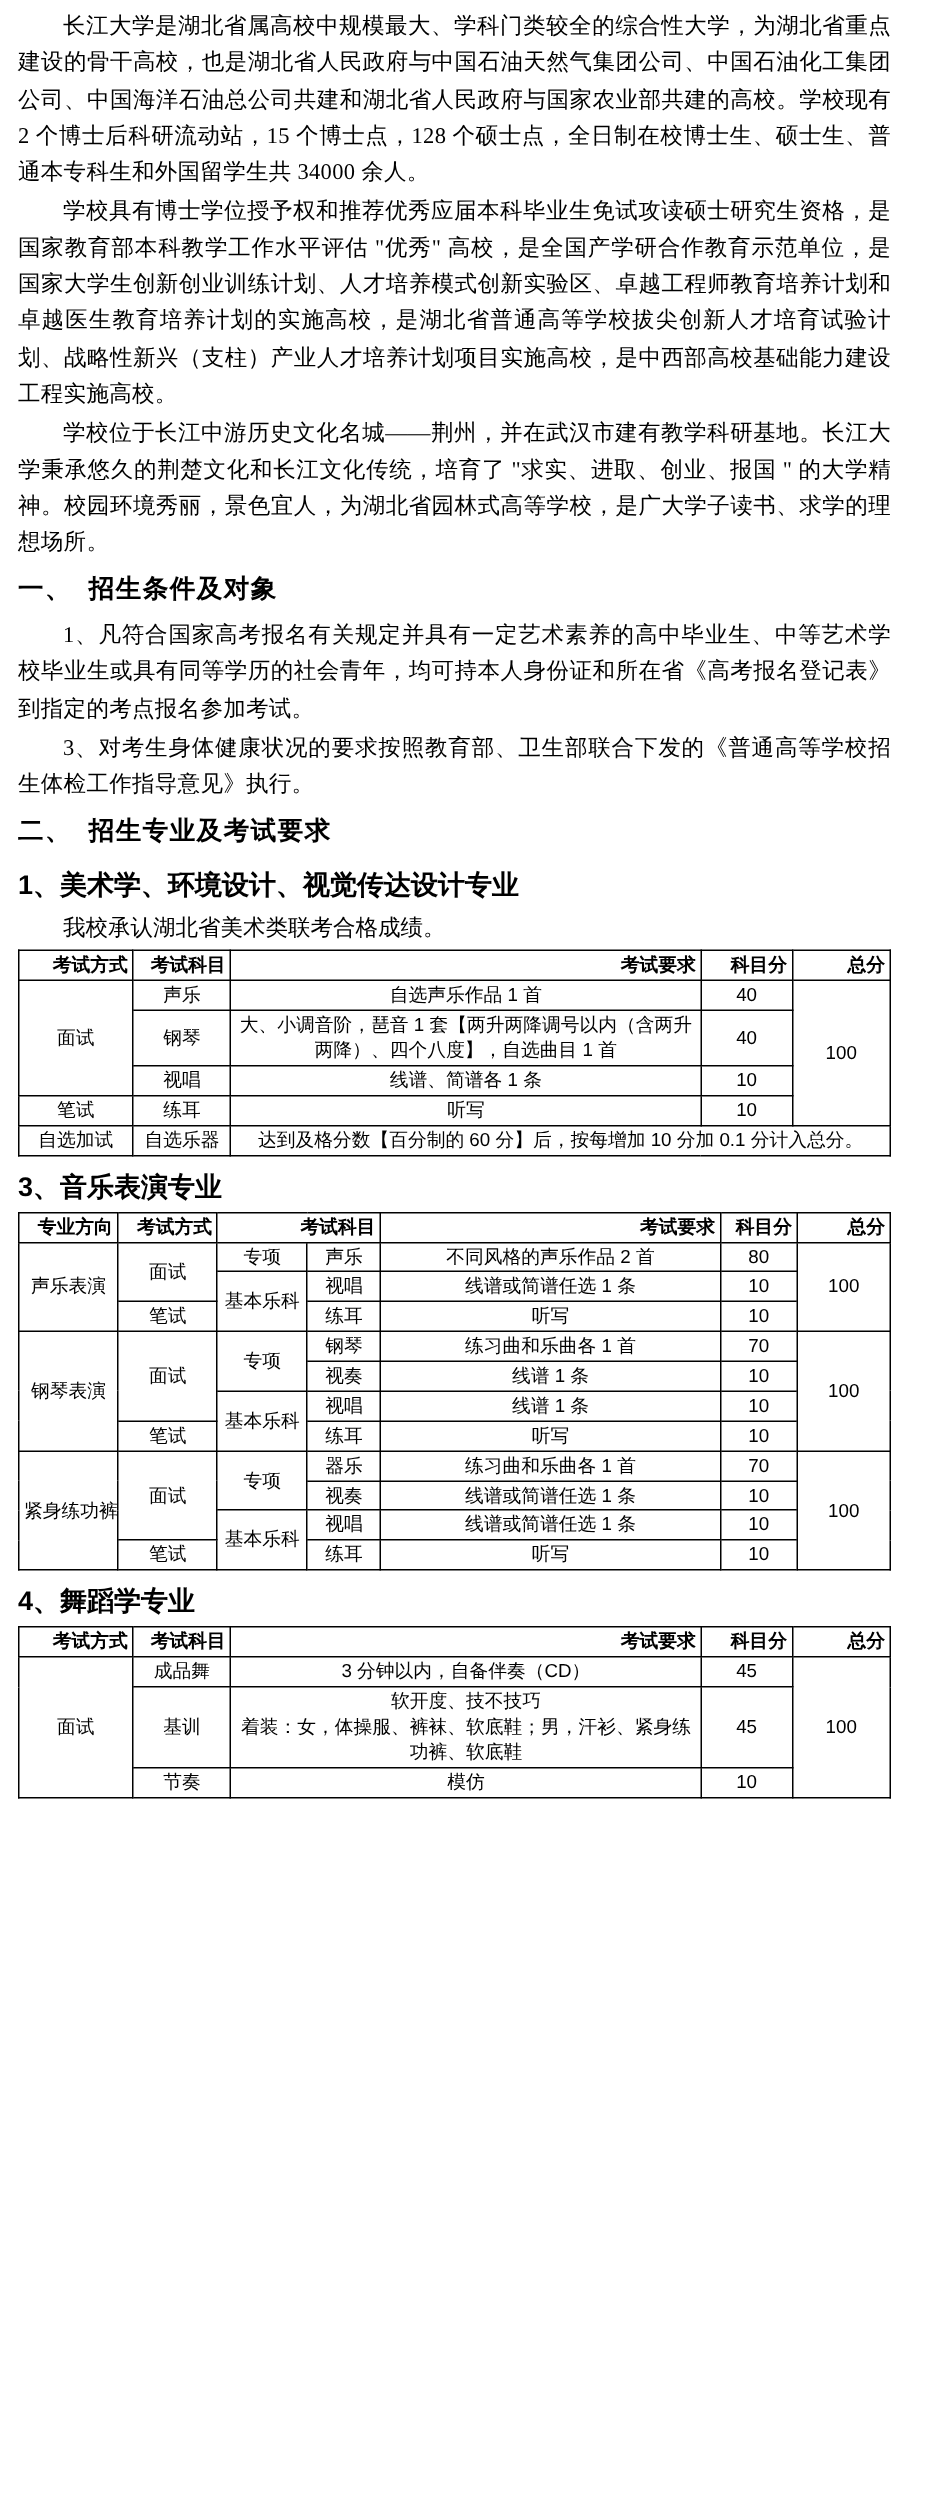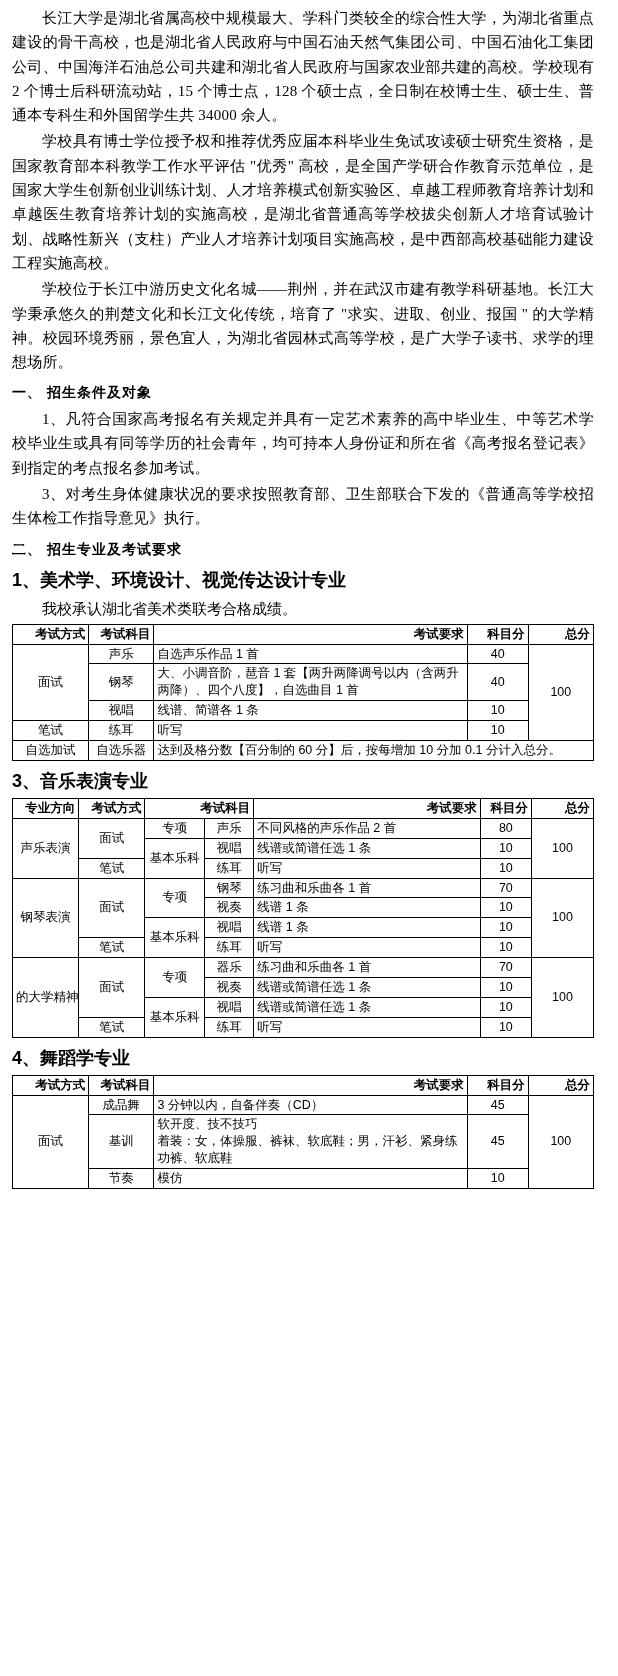--- a/index.html
+++ b/index.html
@@ -21,24 +21,24 @@
   }
   p.para {
     margin: 0 0 2px 0;
     text-indent: 2em;
     text-align: justify;
     text-justify: inter-ideograph;
     letter-spacing: 0.2px;
   }
   h2.sec {
     margin: 7px 0 3px 0;
-    font-size: 14px;
+    font-size: 17px;
     font-weight: bold;
     letter-spacing: 1px;
-    font-family: Liberation Sans, sans-serif;
+    font-family: Liberation Mono, monospace;
   }
   h3.sub {
     margin: 6px 0 2px 0;
     font-size: 18px;
     font-weight: bold;
     font-family: "Liberation Sans", "DejaVu Sans", sans-serif;
   }
   p.indent1 {
     margin: 0 0 2px 0;
     text-indent: 2em;
@@ -55,21 +55,21 @@
   table.tbl td, table.tbl th {
     border: 1px solid #000000;
     padding: 1px 3px;
     vertical-align: middle;
   }
   table.tbl th {
     font-weight: bold;
     text-align: right;
   }
   td.c { text-align: center; }
-  td.l { text-align: left; }
+  td.l { text-align: center; }
   .nowrap { white-space: nowrap; }
 </style>
 </head>
 <body>
 
 <div class="page">
 
   <p class="para">长江大学是湖北省属高校中规模最大、学科门类较全的综合性大学，为湖北省重点建设的骨干高校，也是湖北省人民政府与中国石油天然气集团公司、中国石油化工集团公司、中国海洋石油总公司共建和湖北省人民政府与国家农业部共建的高校。学校现有 2 个博士后科研流动站，15 个博士点，128 个硕士点，全日制在校博士生、硕士生、普通本专科生和外国留学生共 34000 余人。</p>
   <p class="para">学校具有博士学位授予权和推荐优秀应届本科毕业生免试攻读硕士研究生资格，是国家教育部本科教学工作水平评估 "优秀" 高校，是全国产学研合作教育示范单位，是国家大学生创新创业训练计划、人才培养模式创新实验区、卓越工程师教育培养计划和卓越医生教育培养计划的实施高校，是湖北省普通高等学校拔尖创新人才培育试验计划、战略性新兴（支柱）产业人才培养计划项目实施高校，是中西部高校基础能力建设工程实施高校。</p>
   <p class="para">学校位于长江中游历史文化名城——荆州，并在武汉市建有教学科研基地。长江大学秉承悠久的荆楚文化和长江文化传统，培育了 "求实、进取、创业、报国 " 的大学精神。校园环境秀丽，景色宜人，为湖北省园林式高等学校，是广大学子读书、求学的理想场所。</p>
@@ -195,21 +195,21 @@
           <td class="l">线谱 1 条</td>
           <td class="c">10</td>
         </tr>
         <tr>
           <td class="c nowrap" rowspan="1">笔试</td>
           <td class="c nowrap">练耳</td>
           <td class="l">听写</td>
           <td class="c">10</td>
         </tr>
         <tr>
-          <td class="c nowrap" rowspan="4">的大学精神</td>
+          <td class="c nowrap" rowspan="4">紧身练功裤</td>
           <td class="c nowrap" rowspan="3">面试</td>
           <td class="c nowrap" rowspan="2">专项</td>
           <td class="c nowrap">器乐</td>
           <td class="l">练习曲和乐曲各 1 首</td>
           <td class="c">70</td>
           <td class="c" rowspan="4">100</td>
         </tr>
         <tr>
           <td class="c nowrap">视奏</td>
           <td class="l">线谱或简谱任选 1 条</td>

